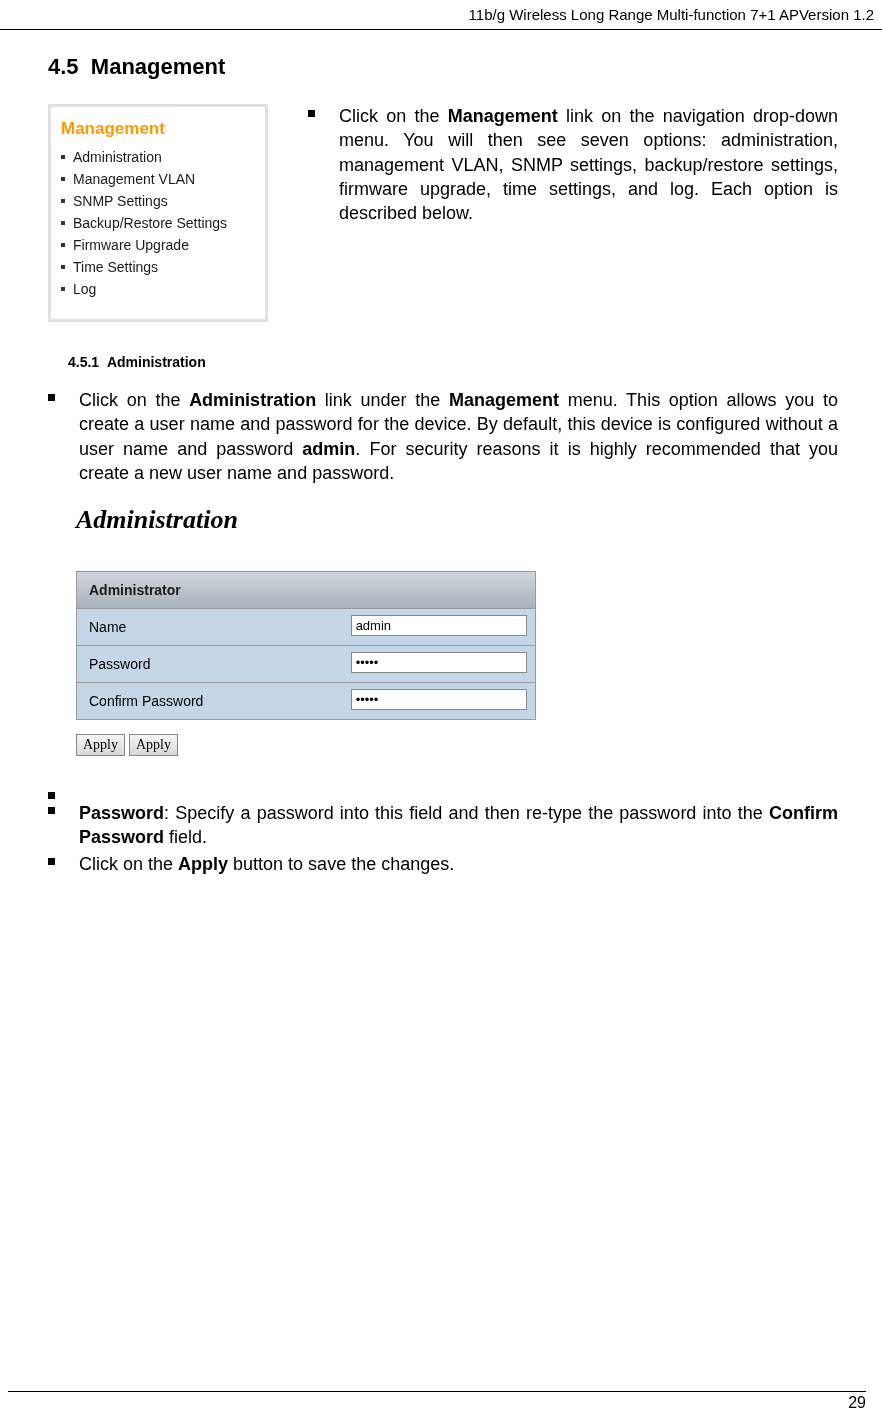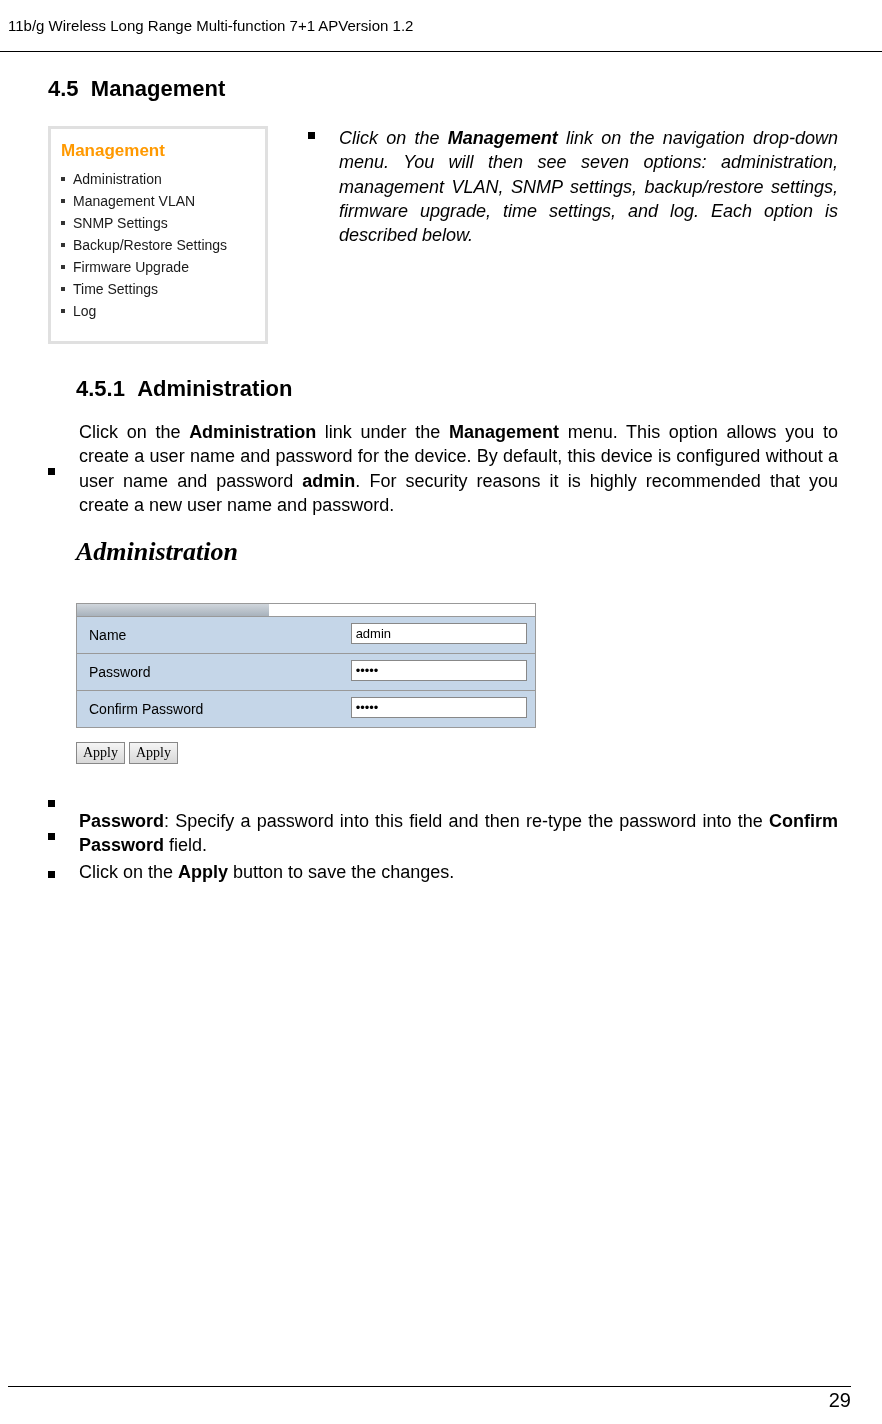--- a/index.html
+++ b/index.html
@@ -9,22 +9,22 @@
     }
     body {
       font-family: Arial, Helvetica, sans-serif;
       background: #fff;
       width: 882px;
       height: 1424px;
       position: relative;
     }
     .header {
       display: flex;
-      justify-content: flex-start;
-      padding: 17px 8px;
+      justify-content: flex-end;
+      padding: 6px 8px;
       border-bottom: 1px solid #000;
       font-size: 15px;
     }
     .content {
       padding: 24px 44px 0 48px;
     }
     .section-heading {
       font-size: 22px;
       font-weight: bold;
       margin-bottom: 24px;
@@ -75,30 +75,29 @@
       height: 7px;
       background: #000;
       margin-top: 6px;
       margin-right: 24px;
       flex-shrink: 0;
     }
     .body-text {
       font-size: 18px;
       line-height: 1.35;
       text-align: justify;
-      font-style: italic;
     }
     .subsection-heading {
-      font-size: 22px;
-      font-weight: bold;
-      margin: 24px 0 18px 28px;
+      font-size: 14px;
+      font-weight: bold;
+      margin: 24px 0 18px 20px;
     }
     .admin-bullet {
       display: flex;
-      align-items: center;
+      align-items: flex-start;
       margin-bottom: 20px;
     }
     .admin-text {
       font-size: 18px;
       line-height: 1.35;
       text-align: justify;
     }
     .admin-image {
       margin: 10px 0 30px 28px;
       width: 460px;
@@ -165,26 +164,26 @@
     }
     .bottom-bullets {
       margin-top: 10px;
     }
     .bottom-bullets .admin-bullet {
       margin-bottom: 2px;
     }
     .footer {
       position: absolute;
       bottom: 12px;
-      right: 31px;
+      right: 16px;
       left: 8px;
       border-top: 1px solid #000;
       text-align: right;
       padding-top: 2px;
-      font-size: 20px;
+      font-size: 16px;
     }
   </style>
 </head>
 <body>
 
 <div class="header">
   <span>11b/g Wireless Long Range Multi-function 7+1 AP</span>
   <span>Version 1.2</span>
 </div>
 
@@ -246,20 +245,21 @@
     <span class="square-bullet"></span>
     <p class="admin-text">
       <span>Click on the </span><b>Administration</b><span> link under the </span><b>Management</b><span> menu. This option allows you to create a user name and password for the device. By default, this device is configured without a user name and password </span><b>admin</b><span>. For security reasons it is highly recommended that you create a new user name and password.</span>
     </p>
   </div>
 
   <div class="admin-image">
     <div class="admin-heading-img">Administration</div>
     <div class="admin-table">
       <div class="admin-row admin-header-row">
+        <div class="admin-label-cell">Administrator</div>
         <div class="admin-input-cell"></div>
       </div>
       <div class="admin-row admin-data-row">
         <div class="admin-label-cell">Name</div>
         <div class="admin-input-cell">
           <input class="admin-input" value="admin" style="">
         </div>
       </div>
       <div class="admin-row admin-data-row">
         <div class="admin-label-cell">Password</div>

